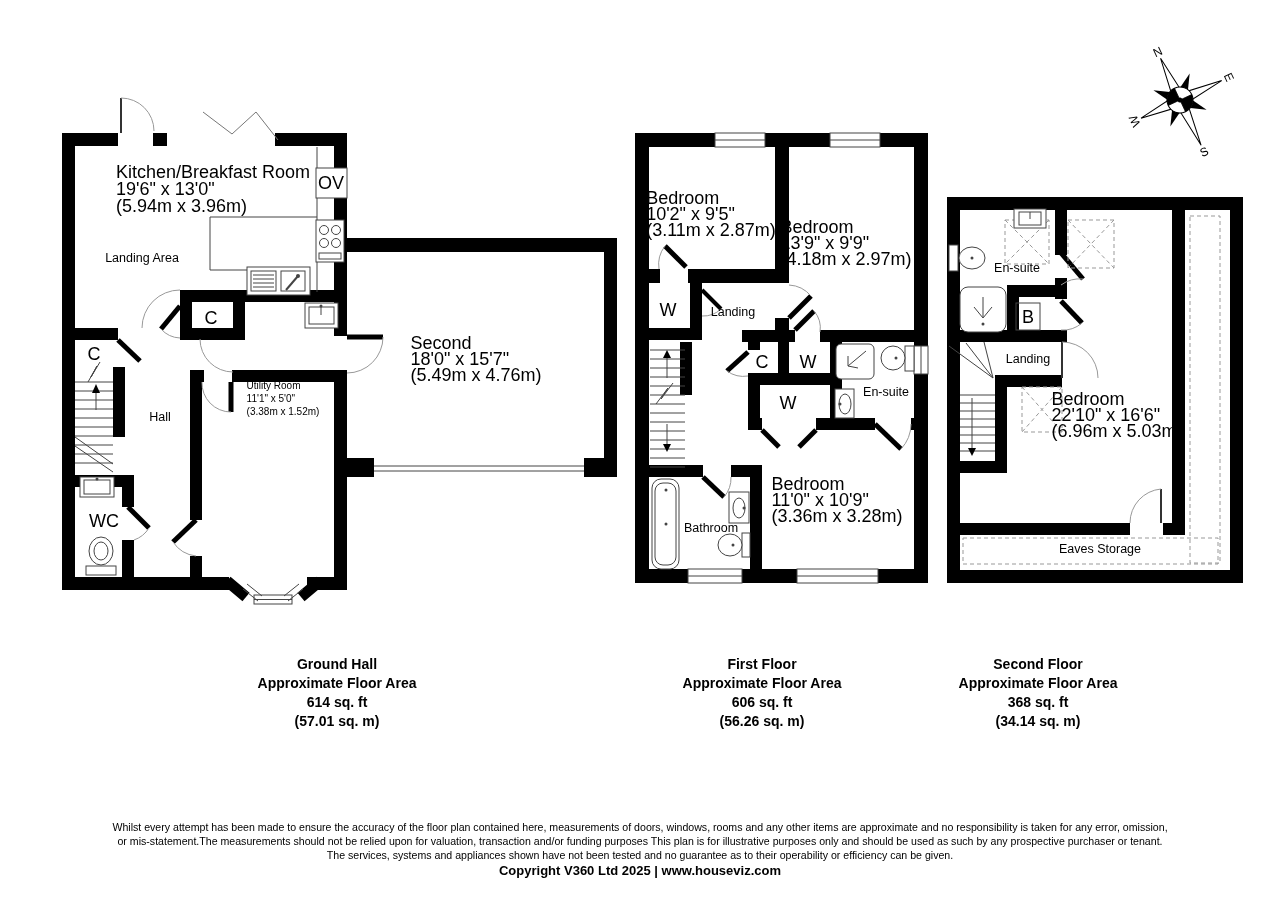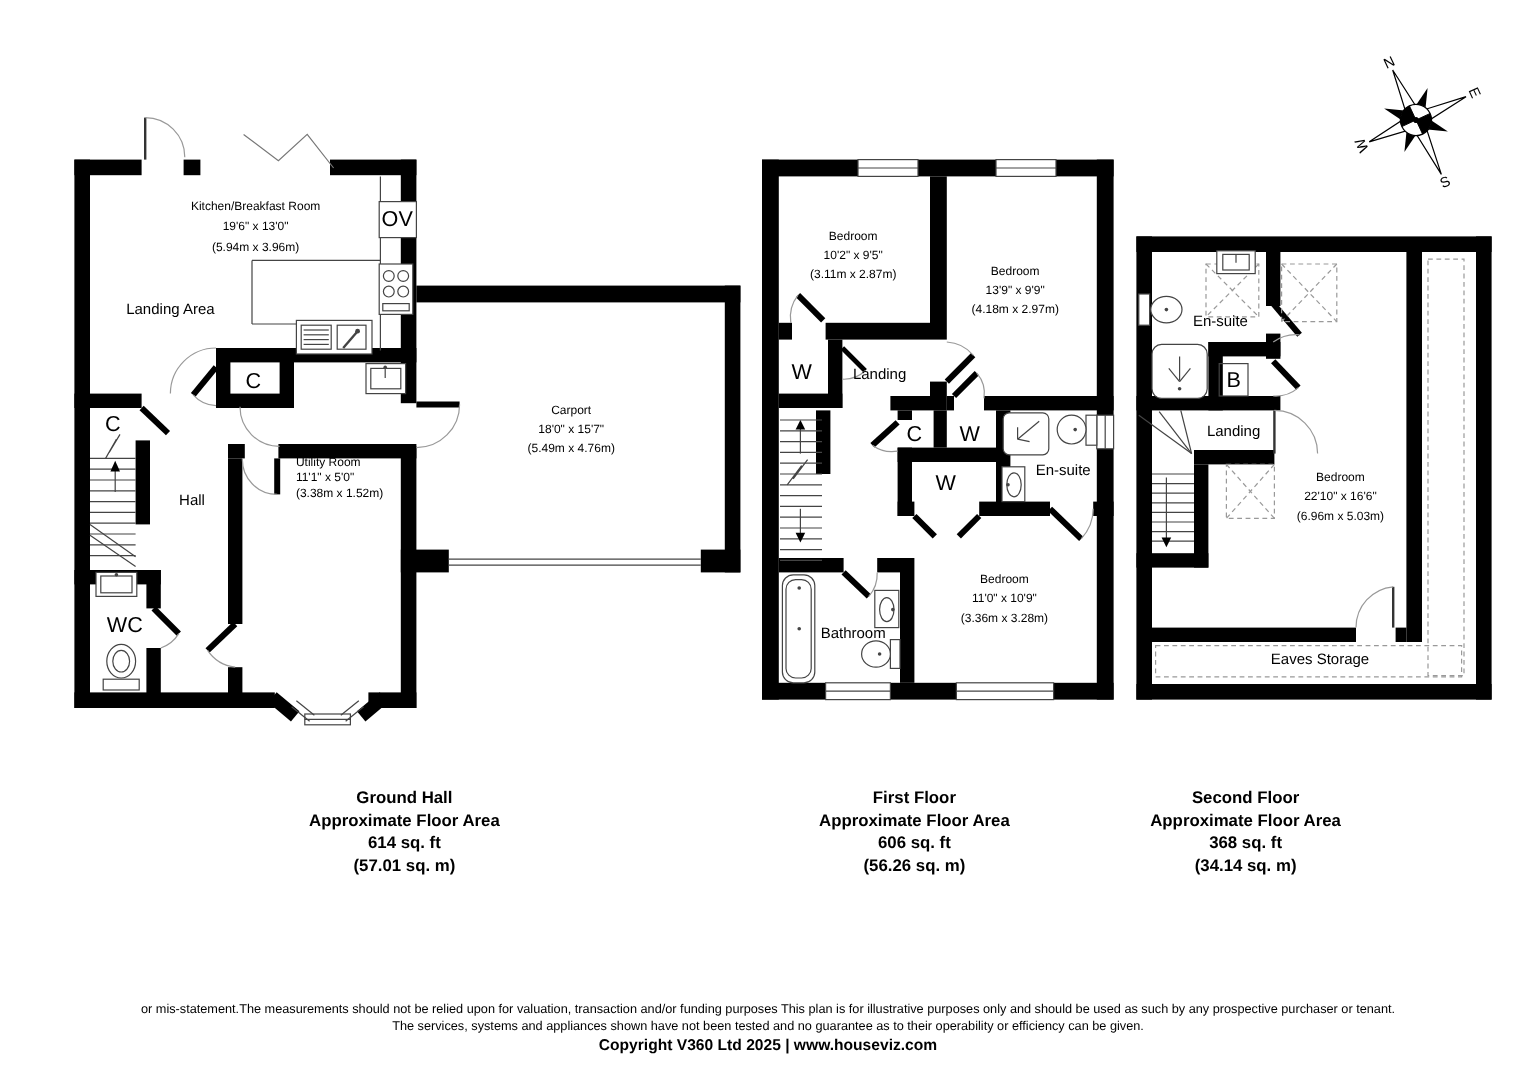--- a/index.html
+++ b/index.html
@@ -1,20 +1,20 @@
 <!DOCTYPE html>
 <html><head>
 <meta charset="utf-8">
 <style>
   html,body{margin:0;padding:0;background:#fff;}
   #page{position:relative;width:1280px;height:905px;background:#fff;overflow:hidden;
         font-family:"Liberation Sans","DejaVu Sans",sans-serif;color:#000;}
   #plan-svg{position:absolute;left:0;top:0;}
-  .room-label{position:absolute;transform:translateX(-50%);text-align:center;white-space:nowrap;
-              font-size:10px;line-height:16px;}
+  .room-label{position:absolute;transform:translateX(-50%);white-space:nowrap;
+              font-size:18px;line-height:16px;}
   .room-label.g{line-height:17px;}
   .small-label{position:absolute;transform:translateX(-50%);text-align:left;white-space:nowrap;
                font-size:10px;line-height:13px;margin-top:48px;}
   .center-label{position:absolute;transform:translate(-50%,-50%);white-space:nowrap;font-size:12.5px;}
   .letter-label{position:absolute;transform:translate(-50%,-50%);white-space:nowrap;font-size:18px;}
   .summary{position:absolute;transform:translateX(-50%);text-align:center;white-space:nowrap;
            font-size:14px;line-height:19px;font-weight:bold;}
   .footer-line{position:absolute;left:0;width:1280px;text-align:center;font-size:10.6px;white-space:nowrap;}
   .copyright{position:absolute;left:0;width:1280px;text-align:center;font-size:13px;font-weight:bold;}
 </style>
@@ -390,21 +390,21 @@
 <div class="small-label" style="left:283px;top:331px">
   <div>Utility Room</div>
   <div>11'1" x 5'0"</div>
   <div>(3.38m x 1.52m)</div>
 </div>
 <div class="letter-label" style="left:211px;top:318px">C</div>
 <div class="letter-label" style="left:94px;top:354px">C</div>
 <div class="center-label" style="left:160px;top:417px">Hall</div>
 <div class="letter-label" style="left:104px;top:521px">WC</div>
 <div class="room-label" style="left:476px;top:335px">
-  <div>Carport</div>
+  <div>Second</div>
   <div>18'0" x 15'7"</div>
   <div>(5.49m x 4.76m)</div>
 </div>
 
 <div class="room-label" style="left:711px;top:190px">
   <div>Bedroom</div>
   <div>10'2" x 9'5"</div>
   <div>(3.11m x 2.87m)</div>
 </div>
 <div class="room-label" style="left:846px;top:219px">
@@ -447,17 +447,18 @@
   <div>606 sq. ft</div>
   <div>(56.26 sq. m)</div>
 </div>
 <div class="summary" style="left:1038px;top:655px">
   <div>Second Floor</div>
   <div>Approximate Floor Area</div>
   <div>368 sq. ft</div>
   <div>(34.14 sq. m)</div>
 </div>
 
+<div class="footer-line" style="top:821px">Whilst every attempt has been made to ensure the accuracy of the floor plan contained here, measurements of doors, windows, rooms and any other items are approximate and no responsibility is taken for any error, omission,</div>
 <div class="footer-line" style="top:835px">or mis-statement.The measurements should not be relied upon for valuation, transaction and/or funding purposes This plan is for illustrative purposes only and should be used as such by any prospective purchaser or tenant.</div>
 <div class="footer-line" style="top:849px">The services, systems and appliances shown have not been tested and no guarantee as to their operability or efficiency can be given.</div>
 <div class="copyright" style="top:863px">Copyright V360 Ltd 2025 | www.houseviz.com</div>
 
 </div>
 
 </body></html>

